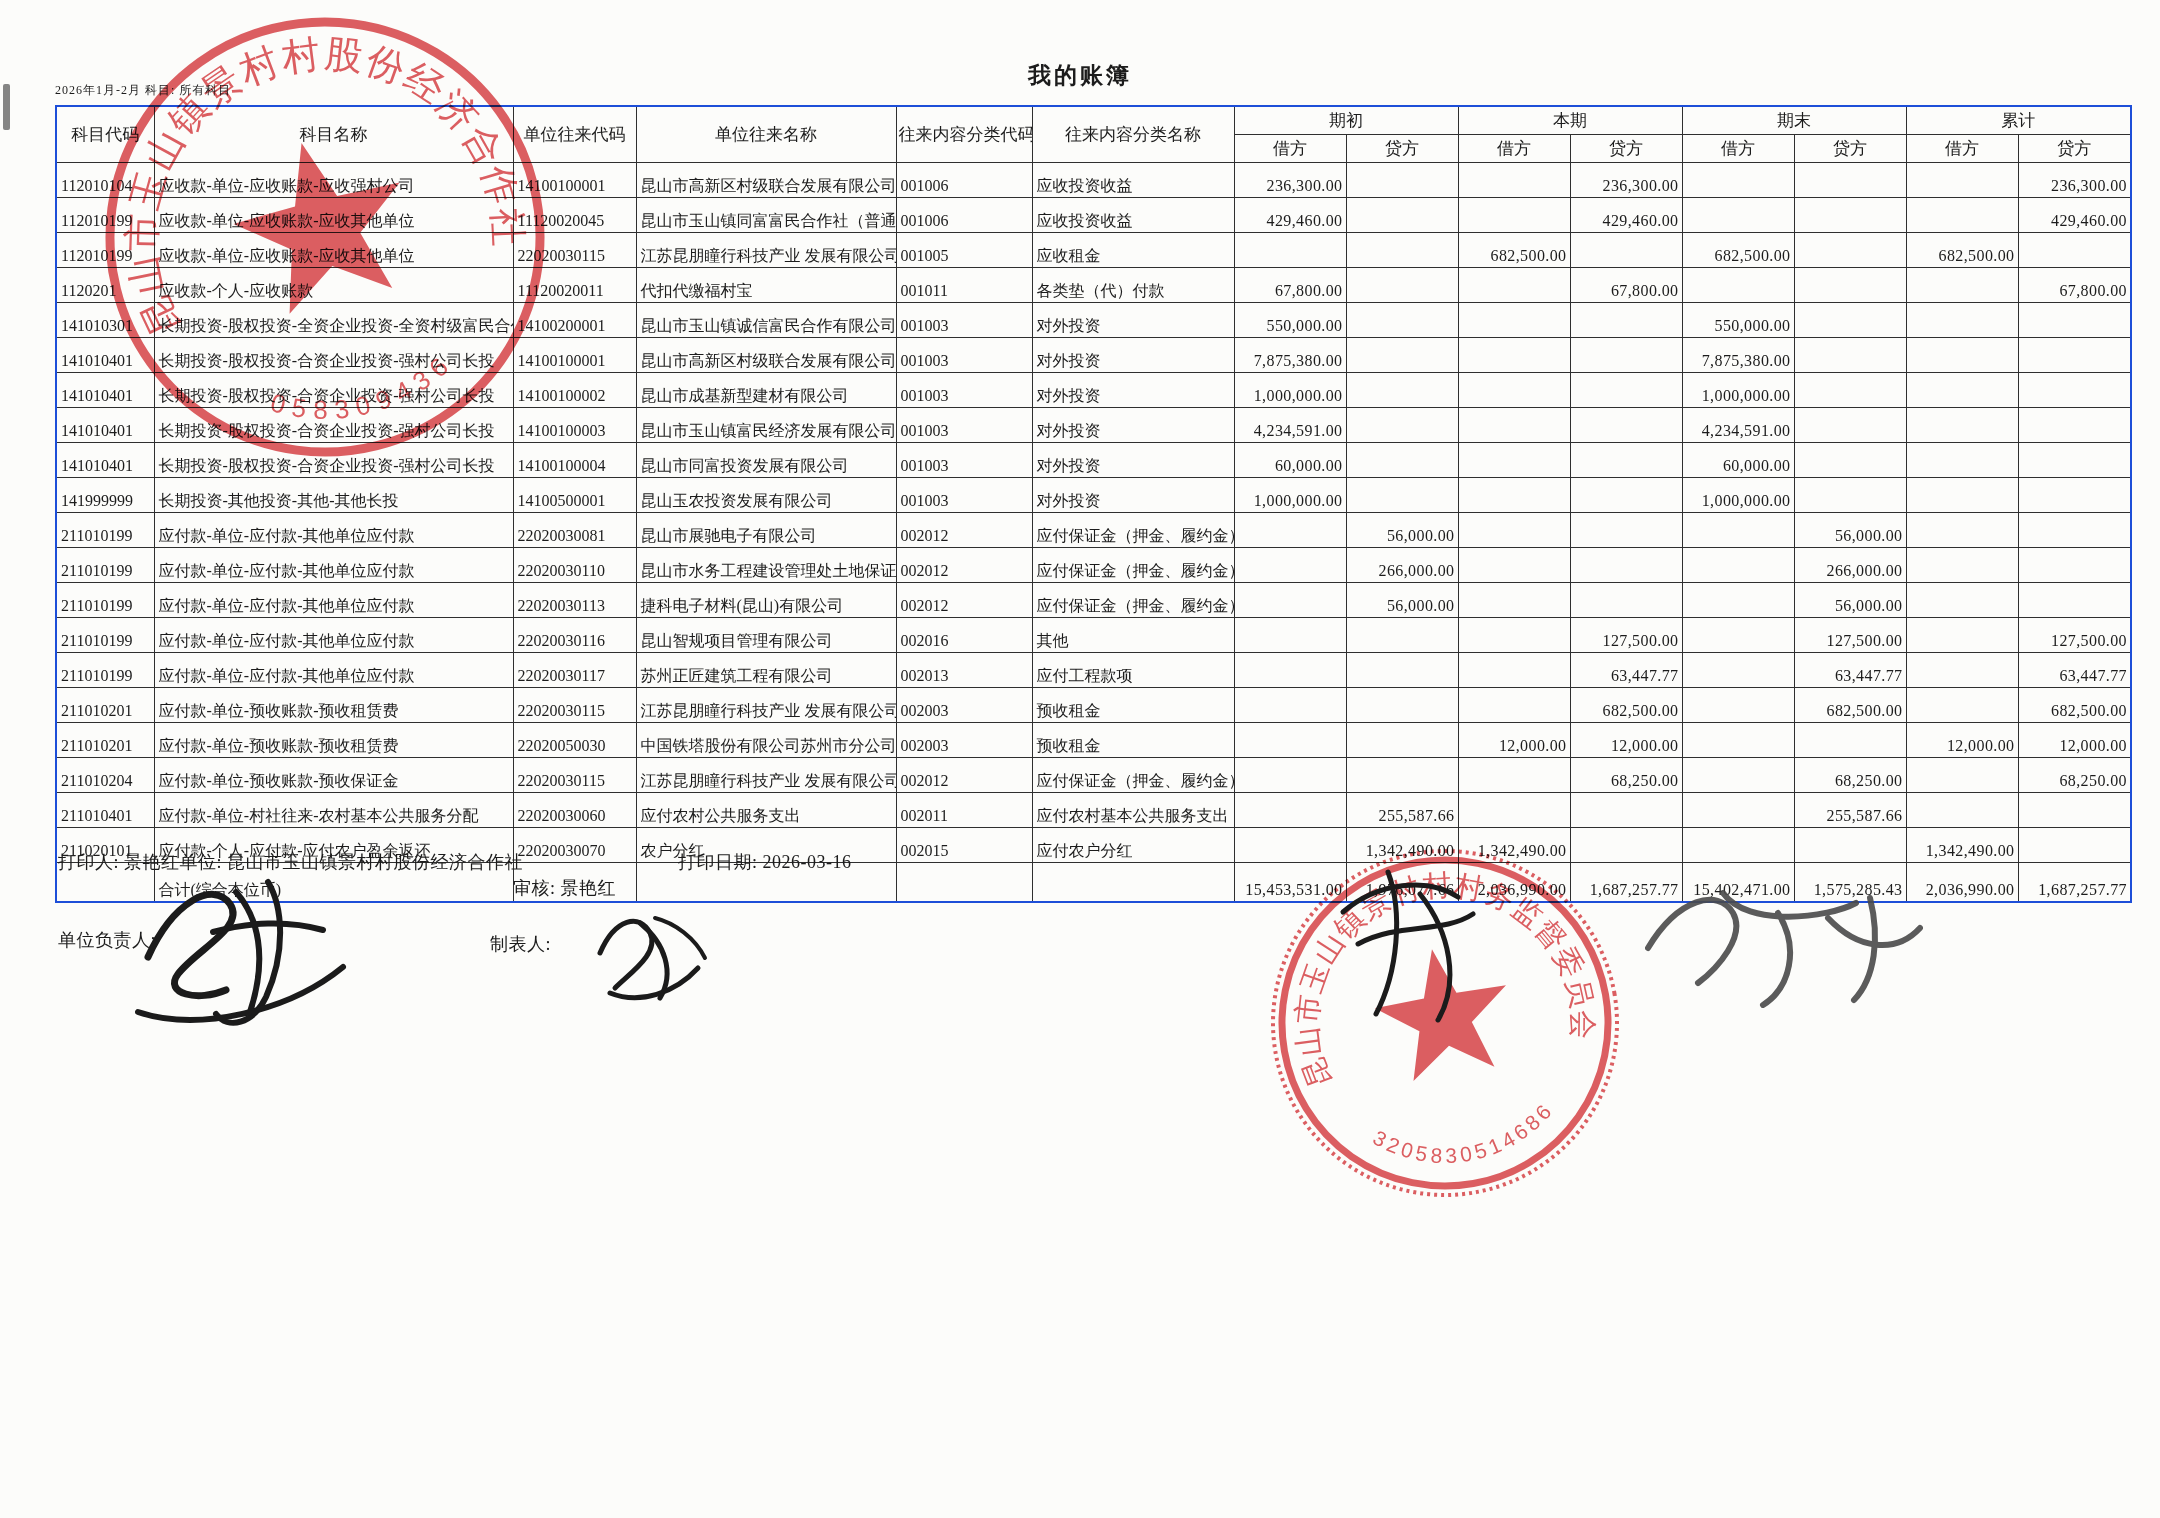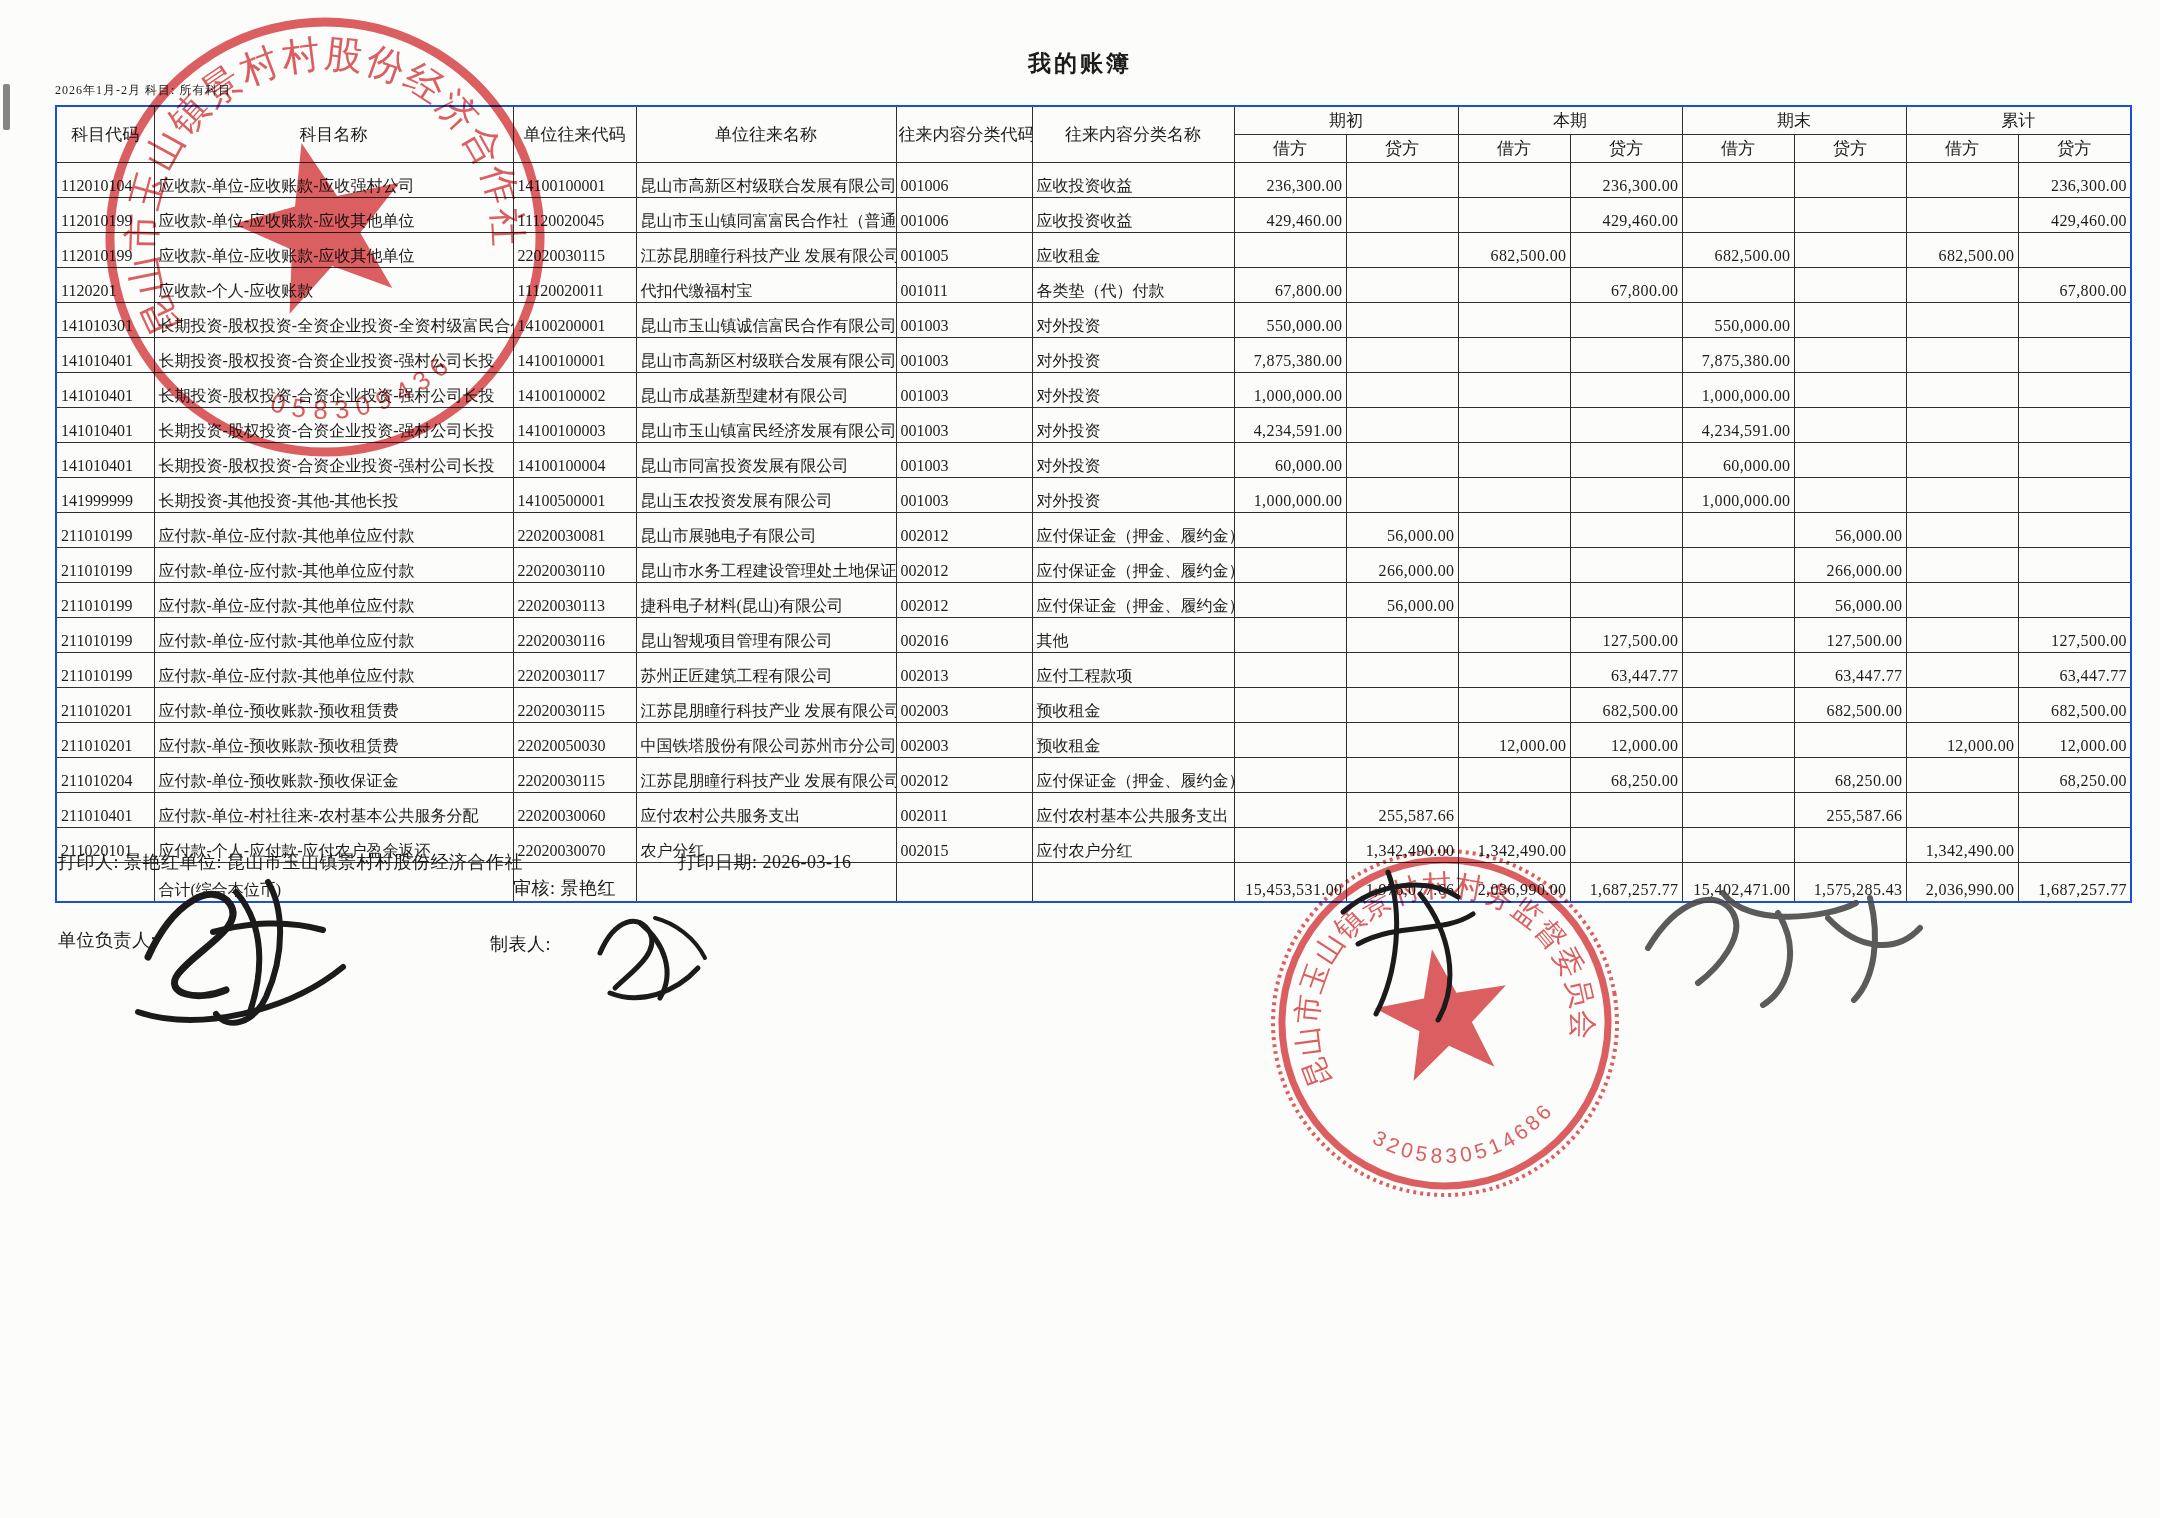--- a/index.html
+++ b/index.html
@@ -1,18 +1,18 @@
 <!DOCTYPE html>
 <html><head>
 <meta charset="utf-8">
 <style>
   html,body{margin:0;padding:0;background:#9a9a9a;}
   .page{position:relative;width:2160px;height:1518px;background:#fcfcfa;overflow:hidden;
         font-family:"Liberation Serif","DejaVu Serif",serif;color:#1c1c1c;margin:0 auto;}
-  .page-title{position:absolute;left:0;right:0;top:48px;text-align:center;
+  .page-title{position:absolute;left:0;right:0;top:60px;text-align:center;
               font-size:23px;font-weight:bold;letter-spacing:3px;}
   .period-line{position:absolute;left:55px;top:82px;font-size:12px;letter-spacing:1px;}
   .edge-mark{position:absolute;left:3px;top:84px;width:7px;height:46px;background:#222;opacity:.55;border-radius:2px;}
 
   table.ledger{position:absolute;left:55px;top:105px;width:2075px;border-collapse:collapse;
                table-layout:fixed;border:2px solid #1d4ed8;}
   .ledger th,.ledger td{border:1px solid #2f2f2f;}
   .ledger thead th{font-size:17px;font-weight:normal;text-align:center;height:27px;padding:0 2px;
                    white-space:nowrap;overflow:hidden;}
   .ledger tbody td,.ledger tfoot td{height:32px;vertical-align:bottom;font-size:16px;

